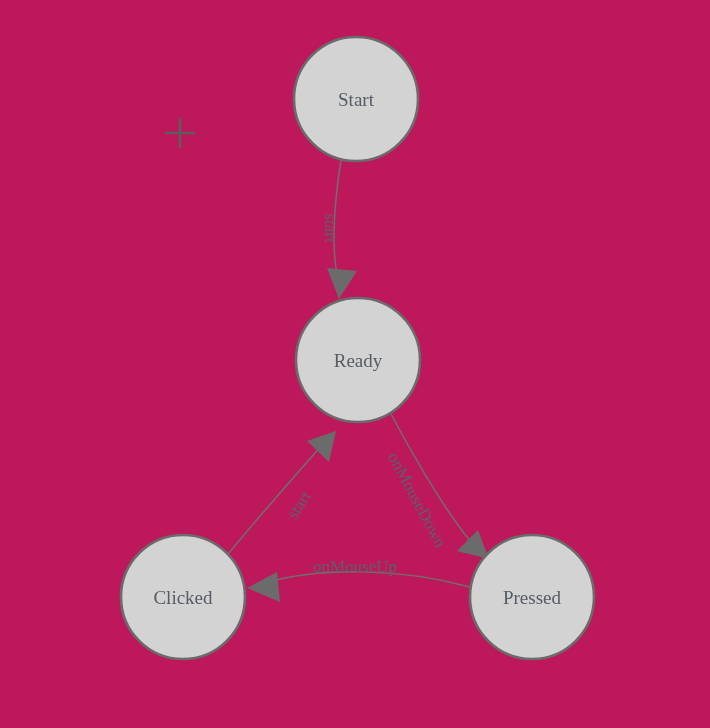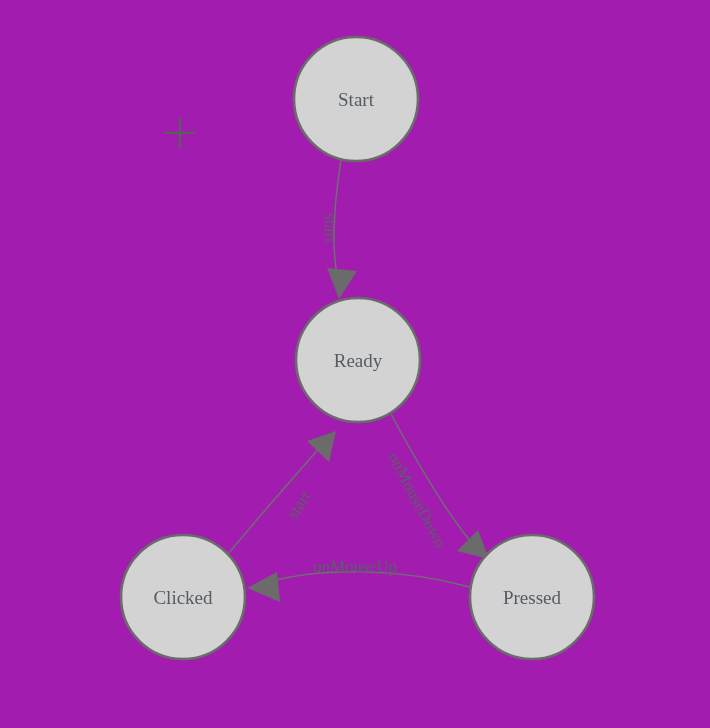--- a/index.html
+++ b/index.html
@@ -7,21 +7,21 @@
     padding: 0;
     background: #ffffff;
   }
   body {
     font-family: "Liberation Serif", "DejaVu Serif", serif;
   }
   #canvas-root {
     position: relative;
     width: 710px;
     height: 728px;
-    background: #a21caf;
+    background: #be185d;
     overflow: hidden;
   }
   #diagram-svg {
     position: absolute;
     top: 0;
     left: 0;
     width: 710px;
     height: 728px;
     display: block;
   }

